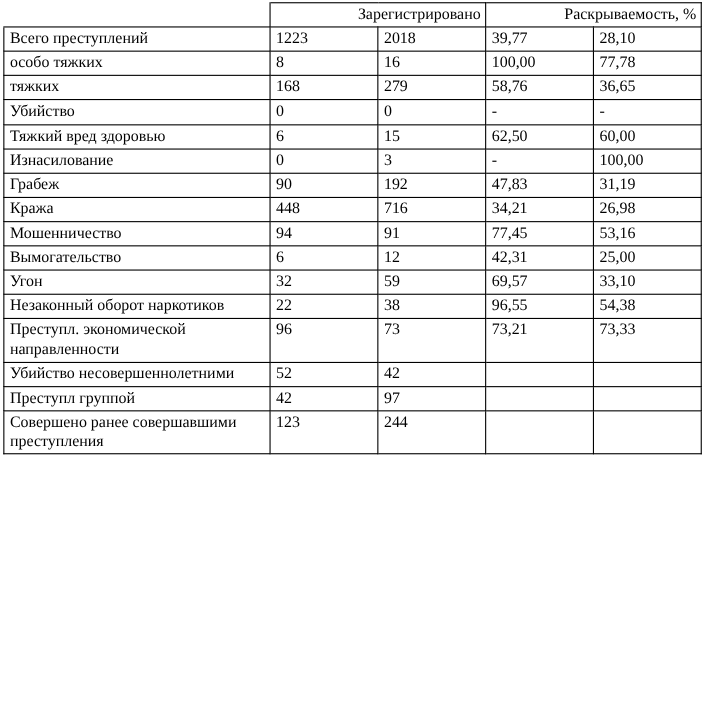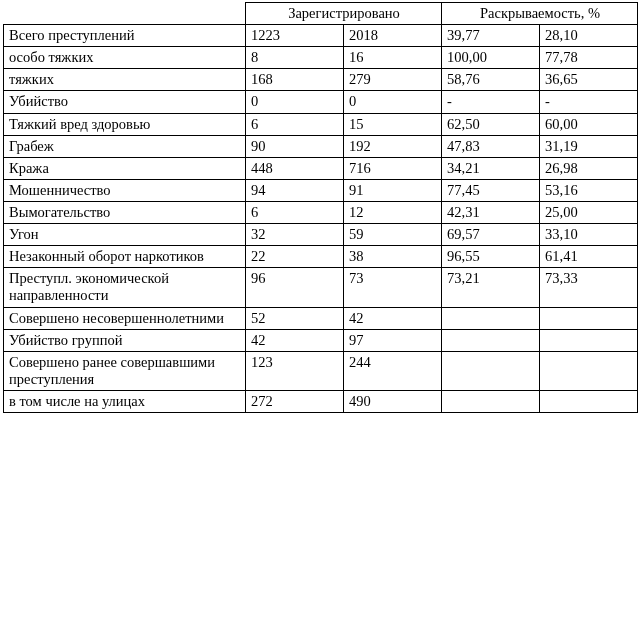--- a/index.html
+++ b/index.html
@@ -32,21 +32,21 @@
   table.crime-table col.c-num   { width: 98px; }
   table.crime-table th,
   table.crime-table td {
     border: 1px solid #000000;
     padding: 2px 4px 2px 5px;
     vertical-align: top;
     text-align: left;
     font-weight: normal;
   }
   table.crime-table thead th {
-    text-align: center;
+    text-align: right;
   }
   .hdr-blank {
     border-left: 1px solid #ffffff !important;
     border-top: 1px solid #ffffff !important;
     border-bottom: 1px solid #000000 !important;
   }
   .hdr-group {
     text-align: left;
   }
   .label-cell {
@@ -106,20 +106,27 @@
           <td class="num-cell">-</td>
         </tr>
         <tr>
           <td class="label-cell">Тяжкий вред здоровью</td>
           <td class="num-cell">6</td>
           <td class="num-cell">15</td>
           <td class="num-cell">62,50</td>
           <td class="num-cell">60,00</td>
         </tr>
         <tr>
+          <td class="label-cell">Изнасилование</td>
+          <td class="num-cell">0</td>
+          <td class="num-cell">3</td>
+          <td class="num-cell">-</td>
+          <td class="num-cell">100,00</td>
+        </tr>
+        <tr>
           <td class="label-cell">Грабеж</td>
           <td class="num-cell">90</td>
           <td class="num-cell">192</td>
           <td class="num-cell">47,83</td>
           <td class="num-cell">31,19</td>
         </tr>
         <tr>
           <td class="label-cell">Кража</td>
           <td class="num-cell">448</td>
           <td class="num-cell">716</td>
@@ -145,52 +152,45 @@
           <td class="num-cell">32</td>
           <td class="num-cell">59</td>
           <td class="num-cell">69,57</td>
           <td class="num-cell">33,10</td>
         </tr>
         <tr>
           <td class="label-cell">Незаконный оборот наркотиков</td>
           <td class="num-cell">22</td>
           <td class="num-cell">38</td>
           <td class="num-cell">96,55</td>
-          <td class="num-cell">61,41</td>
+          <td class="num-cell">54,38</td>
         </tr>
         <tr>
           <td class="label-cell">Преступл. экономической направленности</td>
           <td class="num-cell">96</td>
           <td class="num-cell">73</td>
           <td class="num-cell">73,21</td>
           <td class="num-cell">73,33</td>
         </tr>
         <tr>
-          <td class="label-cell">Совершено несовершеннолетними</td>
+          <td class="label-cell">Убийство несовершеннолетними</td>
           <td class="num-cell">52</td>
           <td class="num-cell">42</td>
           <td class="num-cell"></td>
           <td class="num-cell"></td>
         </tr>
         <tr>
-          <td class="label-cell">Убийство группой</td>
+          <td class="label-cell">Преступл группой</td>
           <td class="num-cell">42</td>
           <td class="num-cell">97</td>
           <td class="num-cell"></td>
           <td class="num-cell"></td>
         </tr>
         <tr>
           <td class="label-cell">Совершено ранее совершавшими преступления</td>
           <td class="num-cell">123</td>
           <td class="num-cell">244</td>
           <td class="num-cell"></td>
           <td class="num-cell"></td>
         </tr>
-        <tr>
-          <td class="label-cell">в том числе на улицах</td>
-          <td class="num-cell">272</td>
-          <td class="num-cell">490</td>
-          <td class="num-cell"></td>
-          <td class="num-cell"></td>
-        </tr>
       </tbody>
   </table>
 </div>
 
 </body></html>

